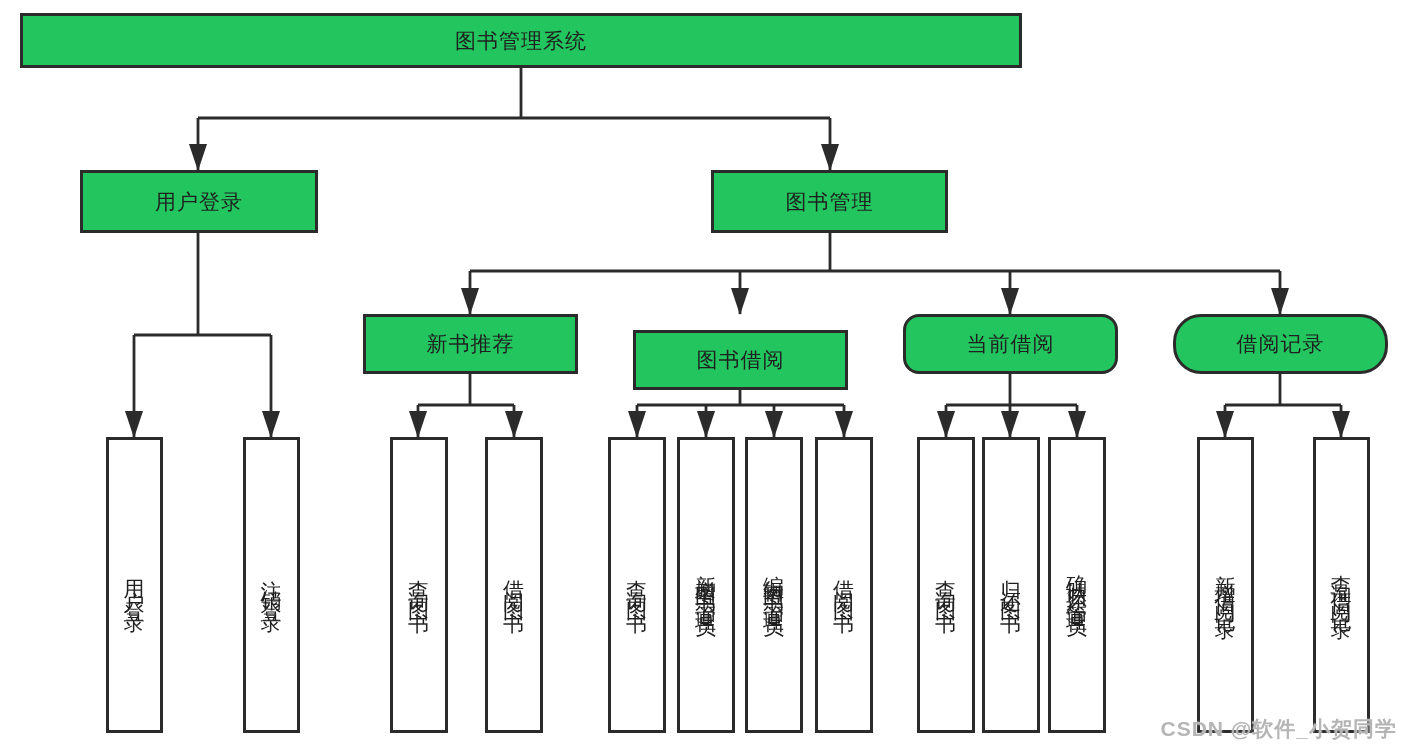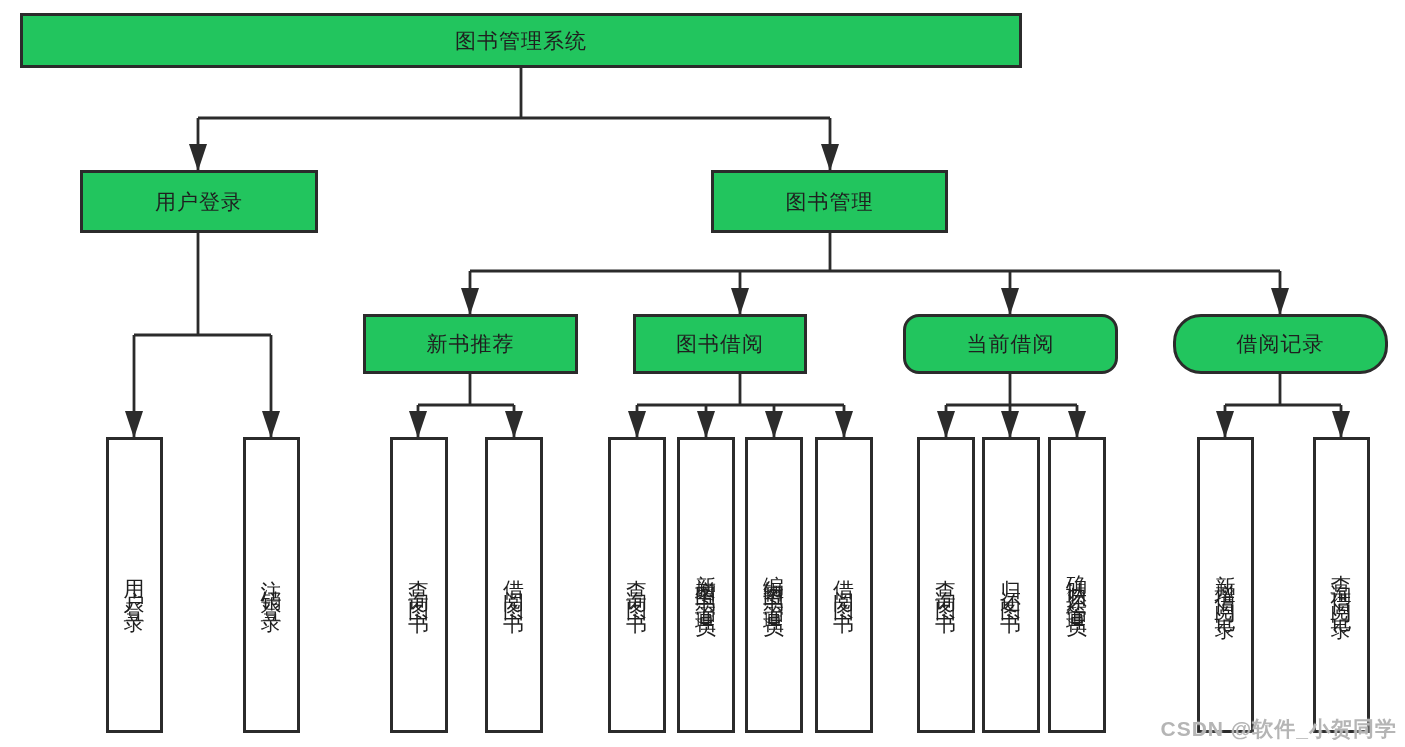--- a/index.html
+++ b/index.html
@@ -128,21 +128,21 @@
   <div class="node" style="left:80px; top:170px; width:238px; height:63px;">
     <span>用户登录</span>
   </div>
   <div class="node" style="left:711px; top:170px; width:237px; height:63px;">
     <span>图书管理</span>
   </div>
 
   <div class="node" style="left:363px; top:314px; width:215px; height:60px;">
     <span>新书推荐</span>
   </div>
-  <div class="node" style="left:633px; top:314px; width:174px; height:60px;font-family:Liberation Serif, serif;">
+  <div class="node" style="left:633px; top:330px; width:215px; height:60px;font-family:Liberation Serif, serif;">
     <span>图书借阅</span>
   </div>
   <div class="node" style="left:903px; top:314px; width:215px; height:60px;border-radius:16px;">
     <span>当前借阅</span>
   </div>
   <div class="node" style="left:1173px; top:314px; width:215px; height:60px;border-radius:28px;">
     <span>借阅记录</span>
   </div>
 
   <div class="vnode" style="left:106px; width:57px;">

